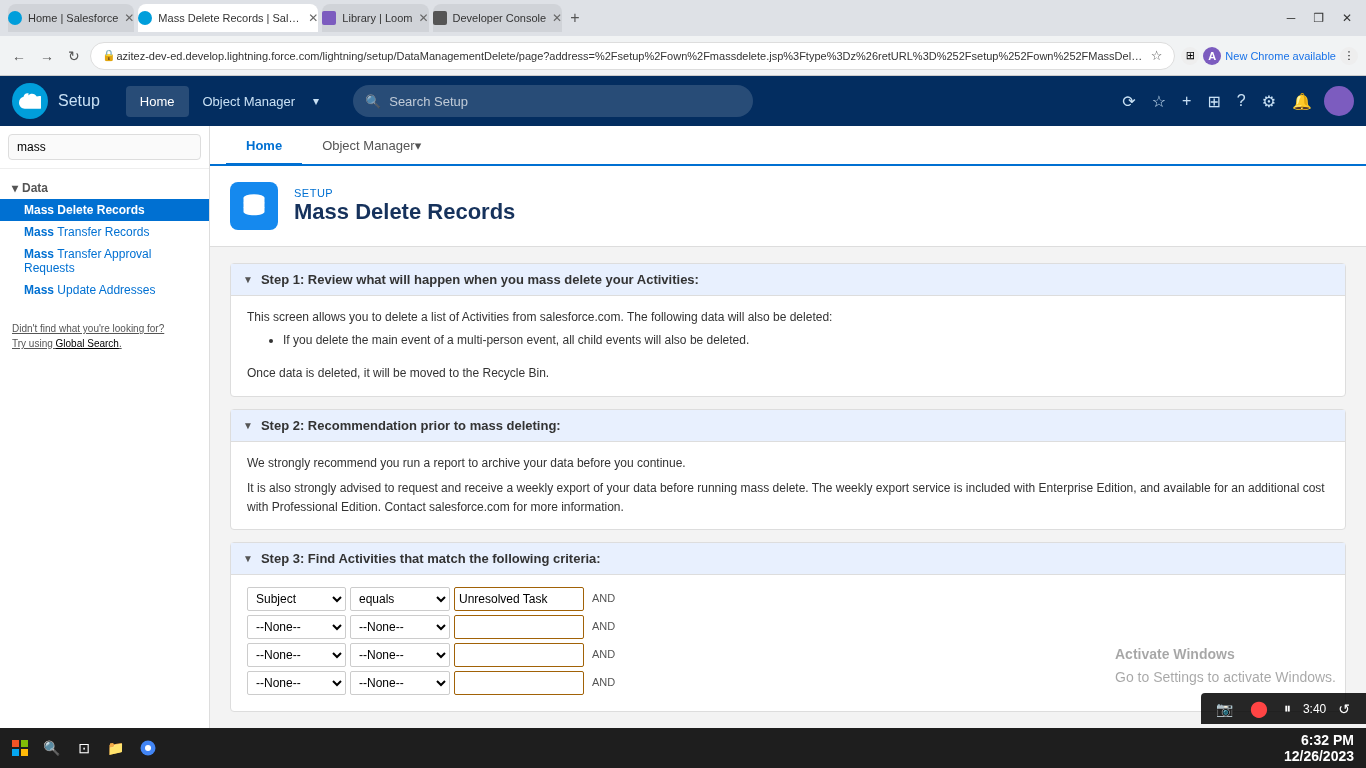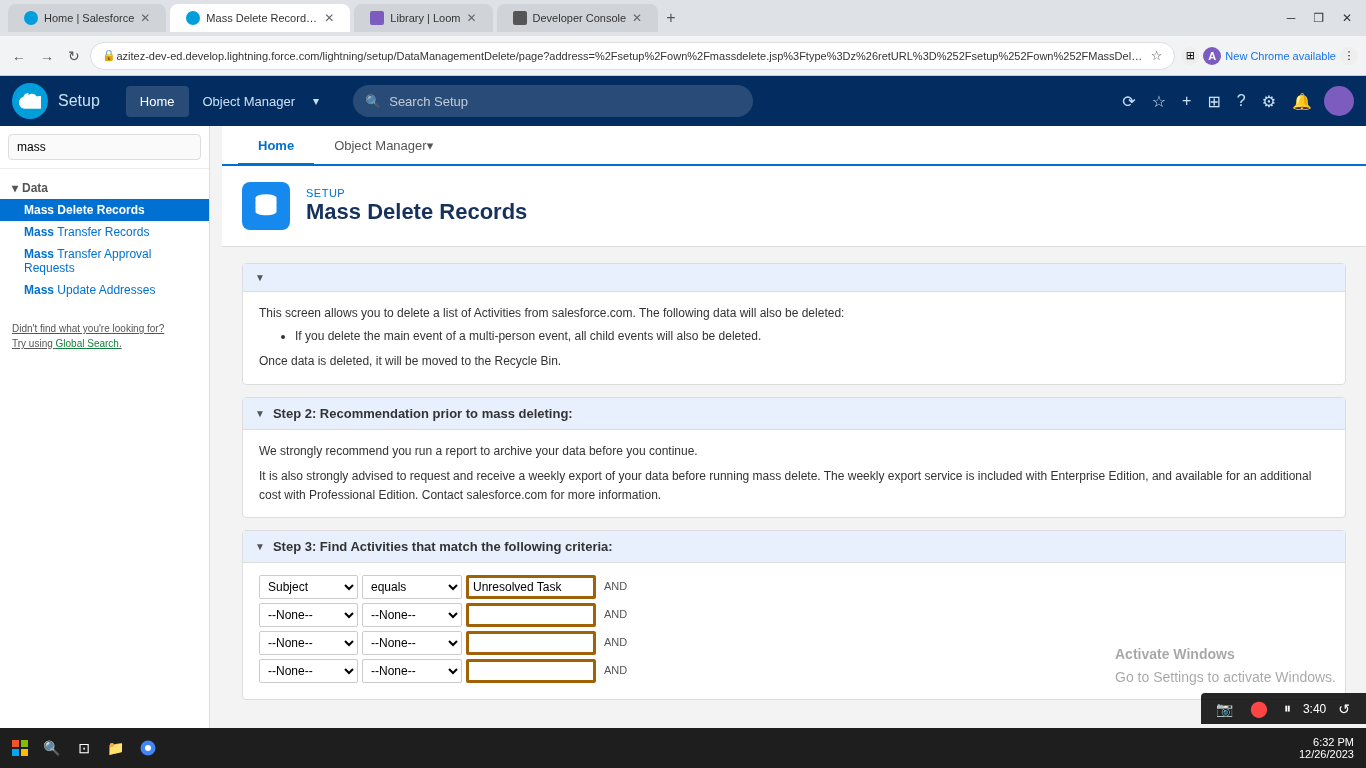--- a/index.html
+++ b/index.html
@@ -1,20 +1,20 @@
 <!DOCTYPE html>
 <html><head>
   <meta charset="utf-8">
   <style>
     * { box-sizing: border-box; margin: 0; padding: 0; }
     body { font-family: 'Segoe UI', Arial, sans-serif; font-size: 13px; background: #f3f3f3; overflow: hidden; }
 
     
     .browser-chrome { background: #dee1e6; height: 36px; display: flex; align-items: center; padding: 0 8px; gap: 4px; }
-    .tab { background: #fff; border-radius: 8px 8px 0 0; padding: 4px 16px; font-size: 11px; display: flex; align-items: center; gap: 6px; max-width: 180px; height: 28px; }
+    .tab { background: #fff; border-radius: 8px 8px 0 0; padding: 4px 0; font-size: 11px; display: flex; align-items: center; gap: 6px; max-width: 180px; height: 28px; }
     .tab.active { background: #fff; }
     .tab.inactive { background: #d0d3d8; }
     .tab-favicon { width: 14px; height: 14px; display: inline-block; background: #1589ee; border-radius: 2px; flex-shrink: 0; }
     .tab-favicon.sf { background: #009edb; border-radius: 50%; }
     .tab-favicon.lib { background: #7c5cbf; }
     .tab-favicon.dev { background: #555; }
     .tab-text { font-size: 11px; color: #333; white-space: nowrap; overflow: hidden; text-overflow: ellipsis; }
     .tab-close { margin-left: auto; font-size: 12px; color: #666; cursor: pointer; }
     .new-tab-btn { background: none; border: none; font-size: 16px; color: #555; cursor: pointer; padding: 0 4px; }
     .window-controls { margin-left: auto; display: flex; gap: 6px; }
@@ -40,21 +40,21 @@
     .sf-nav-dropdown { color: #c8e0f4; font-size: 12px; padding: 8px 4px; cursor: pointer; }
     .sf-search { flex: 1; max-width: 400px; background: rgba(255,255,255,0.15); border: none; border-radius: 20px; height: 32px; display: flex; align-items: center; padding: 0 12px; gap: 8px; margin: 0 20px; }
     .sf-search input { background: none; border: none; color: white; font-size: 13px; flex: 1; outline: none; }
     .sf-search input::placeholder { color: rgba(255,255,255,0.7); }
     .sf-search-icon { color: rgba(255,255,255,0.7); font-size: 13px; }
     .sf-header-icons { display: flex; gap: 8px; align-items: center; margin-left: auto; }
     .sf-header-icon { color: #c8e0f4; font-size: 16px; cursor: pointer; padding: 4px; }
     .sf-avatar { width: 30px; height: 30px; background: #7c5cbf; border-radius: 50%; cursor: pointer; }
 
     
-    .main-layout { display: flex; height: calc(768px - 36px - 40px - 50px - 40px); gap: 12px; }
+    .main-layout { display: flex; height: calc(768px - 36px - 40px - 50px - 40px); }
 
     
     .sidebar { width: 210px; background: white; border-right: 1px solid #ddd; overflow-y: auto; flex-shrink: 0; }
     .sidebar-search { padding: 8px; border-bottom: 1px solid #eee; }
     .sidebar-search-input { width: 100%; border: 1px solid #ddd; border-radius: 4px; padding: 5px 8px; font-size: 12px; background: #fafafa; }
     .sidebar-section { padding: 8px 0; }
     .sidebar-section-header { padding: 4px 12px; font-size: 12px; color: #555; font-weight: 600; cursor: pointer; display: flex; align-items: center; gap: 4px; }
     .sidebar-item { padding: 4px 12px 4px 24px; font-size: 12px; color: #0070d2; cursor: pointer; }
     .sidebar-item.active { background: #0070d2; color: white; font-weight: 600; }
     .sidebar-not-found { padding: 12px; font-size: 10px; color: #555; line-height: 1.5; text-decoration: underline; }
@@ -82,28 +82,28 @@
     .section-header-arrow { font-size: 10px; color: #555; }
     .section-content { padding: 12px 16px; font-size: 12px; color: #333; line-height: 1.6; }
     .section-content ul { margin-left: 36px; margin-top: 4px; }
     .section-content li { margin-bottom: 2px; }
 
     
     .criteria-row { display: flex; align-items: center; gap: 4px; margin-bottom: 4px; }
     .criteria-select { height: 24px; font-size: 12px; border: 1px solid #ccc; border-radius: 2px; padding: 0 4px; background: white; }
     .criteria-select.field { width: 99px; }
     .criteria-select.operator { width: 100px; }
-    .criteria-input { height: 24px; width: 130px; font-size: 12px; border: 3px solid #a16207; border-radius: 2px; padding: 0 4px; }
+    .criteria-input { height: 24px; width: 130px; font-size: 12px; border: 1px solid #a16207; border-radius: 2px; padding: 0 4px; }
     .and-label { font-size: 11px; color: #555; margin-left: 4px; }
 
     
     .taskbar { background: #1e1e1e; height: 40px; display: flex; align-items: center; padding: 0 4px; position: fixed; bottom: 0; width: 100%; z-index: 100; }
     .taskbar-start { width: 32px; height: 32px; display: flex; align-items: center; justify-content: center; cursor: pointer; }
     .taskbar-icon { width: 32px; height: 32px; display: flex; align-items: center; justify-content: center; cursor: pointer; border-radius: 4px; }
-    .taskbar-time { margin-left: auto; color: white; font-size: 11px; text-align: right; padding: 0 8px; }
+    .taskbar-time { margin-left: auto; color: white; font-size: 14px; text-align: right; padding: 0 8px; font-weight: bold; }
 
     
     .activate-windows { position: fixed; bottom: 80px; right: 30px; color: rgba(0,0,0,0.35); font-size: 14px; line-height: 1.6; pointer-events: none; }
     .activate-windows .title { font-weight: 600; }
 
     
     .video-controls { position: fixed; bottom: 44px; right: 0; background: rgba(0,0,0,0.85); display: flex; align-items: center; gap: 8px; padding: 4px 12px; border-radius: 4px 0 0 0; }
     .vc-btn { color: white; font-size: 14px; cursor: pointer; padding: 2px 4px; }
     .vc-time { color: white; font-size: 12px; }
   </style>
@@ -205,21 +205,21 @@
       </div>
       <div class="sidebar-item">
         <span style="font-weight:bold;">Mass</span><span> Transfer Approval Requests</span>
       </div>
       <div class="sidebar-item">
         <span style="font-weight:bold;">Mass</span><span> Update Addresses</span>
       </div>
     </div>
     <div class="sidebar-not-found">
       <div>Didn't find what you're looking for?</div>
-      <div>Try using <a href="#" style="color:#15803d;">Global Search</a>.</div>
+      <div>Try using <a href="#" style="color:#000000;">Global Search</a>.</div>
     </div>
   </div>
 
   <div class="content-area">
 
     <div class="setup-nav">
       <div class="setup-nav-item active">Home</div>
       <div class="setup-nav-item">
         <span>Object Manager</span>
         <span> ▾</span>
@@ -240,27 +240,28 @@
         <div class="page-header-title">Mass Delete Records</div>
       </div>
     </div>
 
     <div class="content-body">
 
 
       <div class="section-box">
         <div class="section-header">
           <span class="section-header-arrow">▼</span>
+          <span>Step 1: Review what will happen when you mass delete your Activities:</span>
         </div>
         <div class="section-content">
           <p>This screen allows you to delete a list of Activities from salesforce.com. The following data will also be deleted:</p>
           <ul>
             <li>If you delete the main event of a multi-person event, all child events will also be deleted.</li>
           </ul>
-          <p style="margin-top:6px;">Once data is deleted, it will be moved to the Recycle Bin.</p>
+          <p style="margin-top:14px;">Once data is deleted, it will be moved to the Recycle Bin.</p>
         </div>
       </div>
 
       <div class="section-box">
         <div class="section-header">
           <span class="section-header-arrow">▼</span>
           <span>Step 2: Recommendation prior to mass deleting:</span>
         </div>
         <div class="section-content">
           <p>We strongly recommend you run a report to archive your data before you continue.</p>

